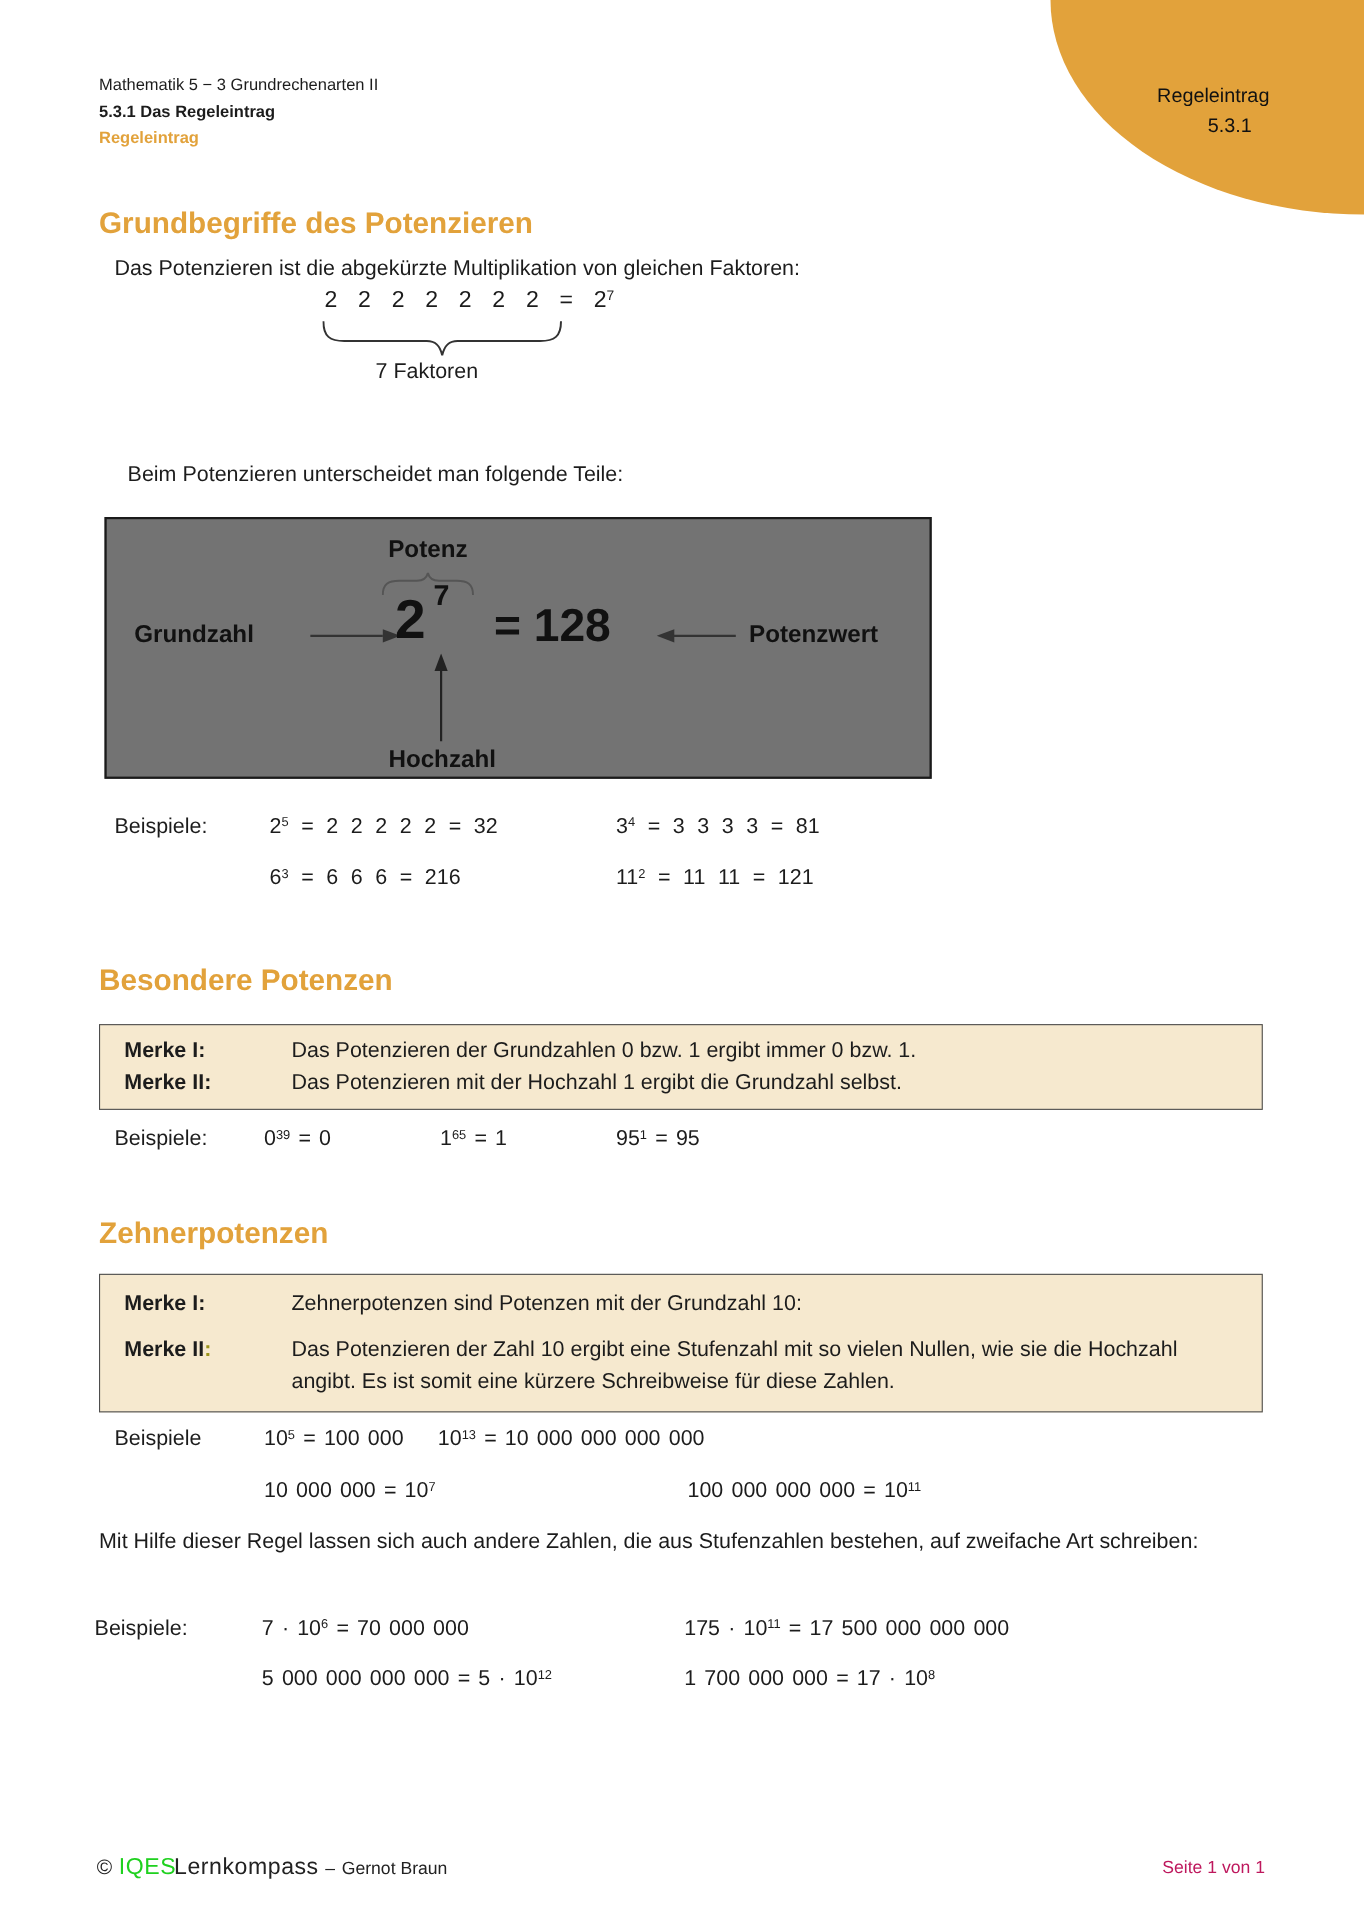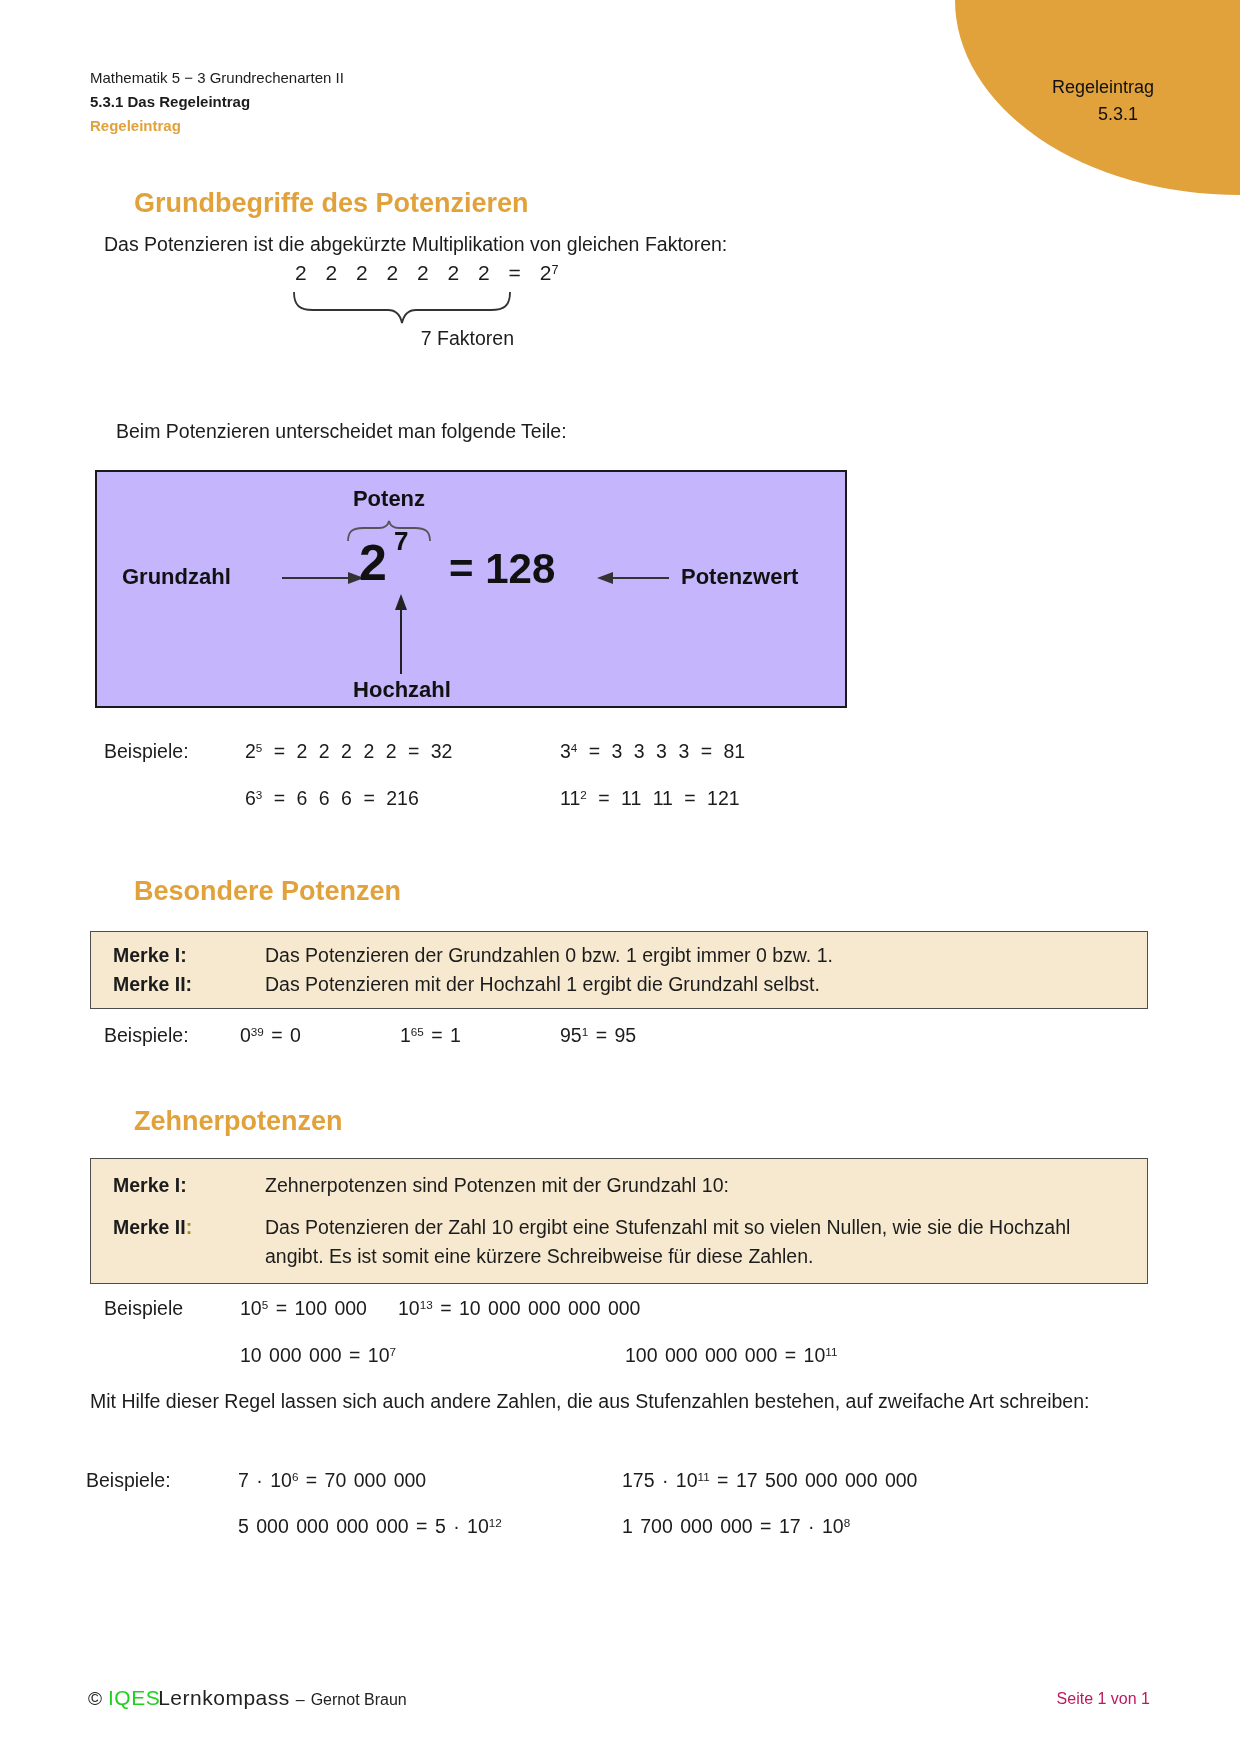--- a/index.html
+++ b/index.html
@@ -19,32 +19,32 @@
 
   .corner-blob {
     top:0; right:0; width:285px; height:195px;
     background:var(--accent-orange,#E2A23B);
     border-bottom-left-radius:100% 100%;
   }
   .corner-text { top:74px; right:86px; text-align:right; font-size:18px; line-height:27px; color:#111; }
   .corner-text .num { font-weight:normal; padding-right:16px; }
 
   
-  h2.sec { color:var(--accent-orange,#E2A23B); font-size:27px; font-weight:bold;margin-left:44px; }
+  h2.sec { color:var(--accent-orange,#E2A23B); font-size:27px; font-weight:bold; }
   .txt { font-size:19.5px; }
 
   
   .formula { font-size:19.5px; white-space:nowrap; }
   .formula sup, .sup7 { font-size:.60em; line-height:0; vertical-align:baseline; position:relative; top:-0.5em; }
   .ws-wide { word-spacing:13px; }
   .ws-mid  { word-spacing:6px; }
   .ws-sm   { word-spacing:2px; }
 
   
-  .diagram { border:2px solid #1a1a1a; background:#c4b5fd; }
+  .diagram { border:2px solid #1a1a1a; background:#737373; }
   .dlabel { font-weight:bold; font-size:22px; color:#111; }
   .dbase { font-size:50px; font-weight:bold; color:#111; line-height:1; }
   .dexp  { font-size:26px; font-weight:bold; color:#111; line-height:1; }
   .dres  { font-size:42px; font-weight:bold; color:#111; line-height:1; }
 
   
   .merke {
     width:1058px; background:var(--box-tan,#F6E9CF);
     border:1px solid #4d4d4d; padding:9px 0 9px 22px;
   }
@@ -82,21 +82,21 @@
   <h2 class="abs sec" style="left:90px; top:188px;">Grundbegriffe des Potenzieren</h2>
 
   <div class="abs txt" style="left:104px; top:233px;">Das Potenzieren ist die abgekürzte Multiplikation von gleichen Faktoren:</div>
 
   <div class="abs formula ws-wide" style="left:295px; top:261px; font-size:21px;"><span>2 2 2 2 2 2 2 = 2</span><sup>7</sup></div>
 
   <svg class="abs" style="left:293px; top:291px;" width="218" height="34" viewBox="0 0 218 34">
     <path d="M1,1 C1,15 7,19 20,19 L95,19 C103,19 107,23 109,32 C111,23 115,19 123,19 L198,19 C211,19 217,15 217,1" fill="none" stroke="#333" stroke-width="1.8"></path>
   </svg>
 
-  <div class="abs txt" style="left:296px; top:327px; width:218px; text-align:right;">7 Faktoren</div>
+  <div class="abs txt" style="left:279px; top:327px; width:218px; text-align:center;">7 Faktoren</div>
 
   <div class="abs txt" style="left:116px; top:420px;">Beim Potenzieren unterscheidet man folgende Teile:</div>
 
   <div class="abs diagram" style="left:95px; top:470px; width:752px; height:238px;">
     <div class="abs dlabel" style="left:247px; top:14px; width:90px; text-align:center;">Potenz</div>
 
     <svg class="abs" style="left:250px; top:48px;" width="84" height="22" viewBox="0 0 84 22">
       <path d="M1,21 C1,11 6,8 16,8 L32,8 C38,8 41,5 42,1 C43,5 46,8 52,8 L68,8 C78,8 83,11 83,21" fill="none" stroke="#555" stroke-width="1.8"></path>
     </svg>
 

